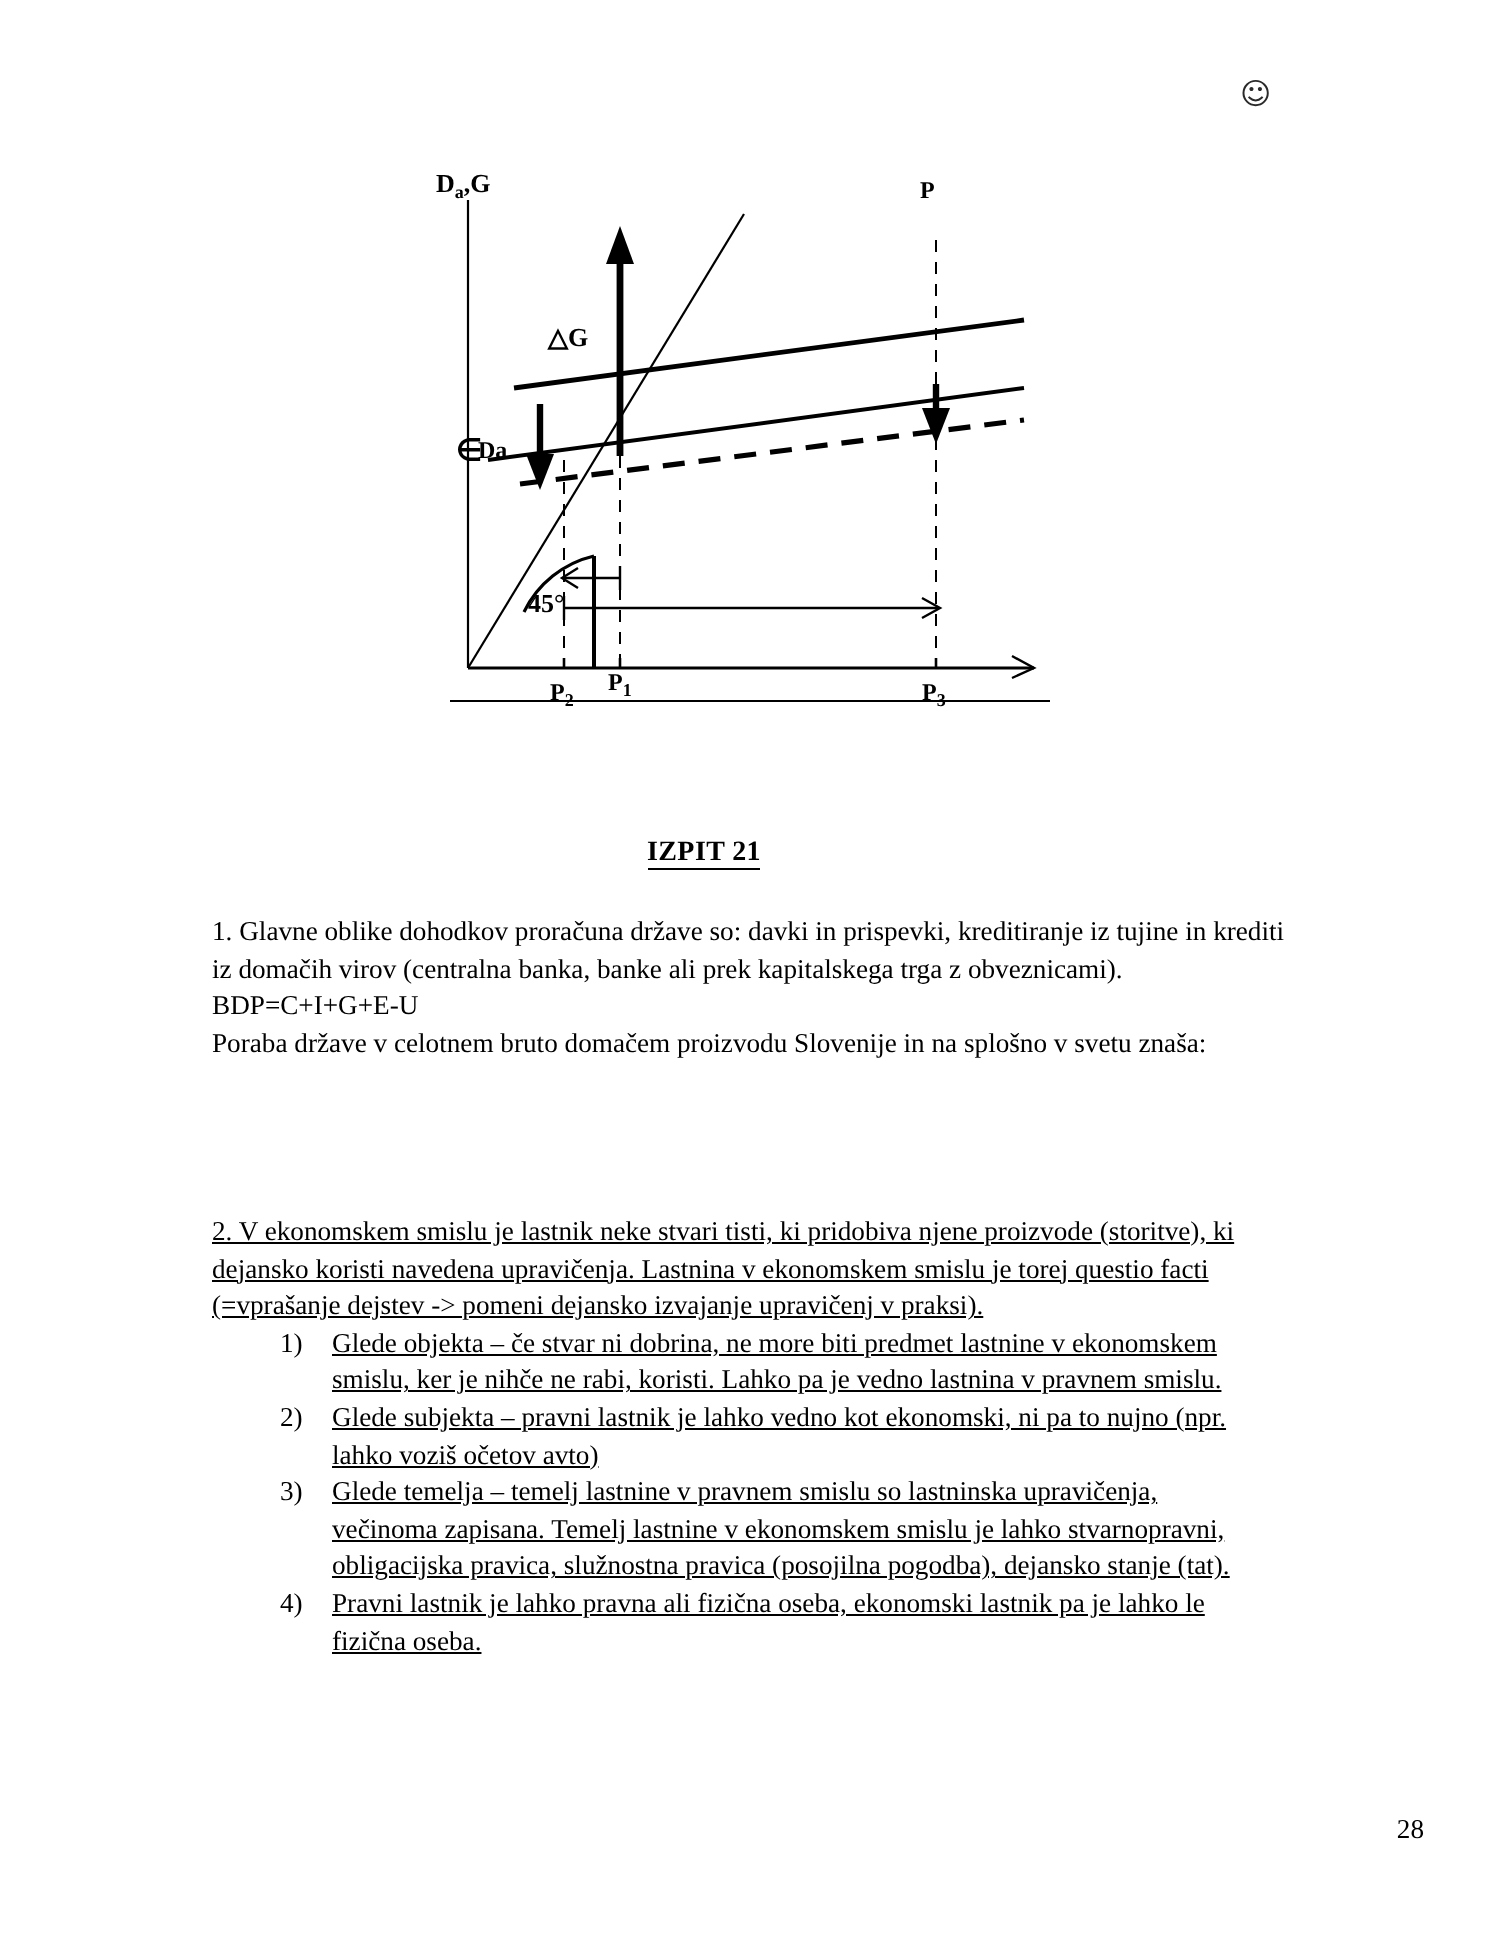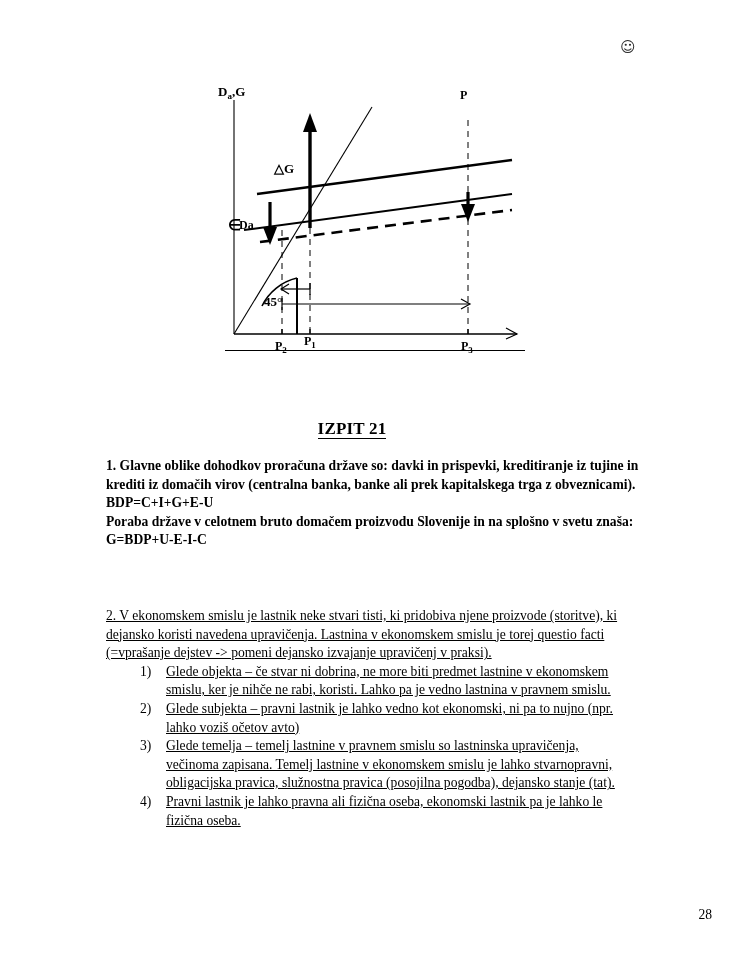--- a/index.html
+++ b/index.html
@@ -46,38 +46,38 @@
     border-top: 1.2px solid #000;
   }
 
   
   .doc-title {
     position: absolute;
     top: 419px;
     left: 0;
     width: 704px;
     text-align: center;
-    font-size: 17px;
+    font-size: 14px;
     font-weight: bold;
     letter-spacing: .2px;
   }
   .doc-title span {
     border-bottom: 1.4px solid #000;
     padding-bottom: 0px;
   }
 
   .body-block {
     position: absolute;
     left: 106px;
     width: 540px;
     font-size: 13.6px;
     line-height: 18.6px;
     text-align: left;
   }
-  #para-1 { top: 457px; font-weight: bold; }
+  #para-1 { top: 457px; }
   #para-2 { top: 607px; text-decoration: underline; }
 
   .body-block p {
     margin: 0;
   }
 
   ol.points {
     margin: 0;
     padding-left: 34px;
     list-style: none;
@@ -195,21 +195,20 @@
 <div class="fig-rule"></div>
 
 <div class="doc-title">
   <span>IZPIT 21</span>
 </div>
 
 <div class="body-block" id="para-1">
   <p>1. Glavne oblike dohodkov proračuna države so: davki in prispevki, kreditiranje iz tujine in krediti iz domačih virov (centralna banka, banke ali prek kapitalskega trga z obveznicami).</p>
   <p>BDP=C+I+G+E-U</p>
   <p>Poraba države v celotnem bruto domačem proizvodu Slovenije in na splošno v svetu znaša:</p>
-  <p>G=BDP+U-E-I-C</p>
 </div>
 
 <div class="body-block" id="para-2">
   <p>2. V ekonomskem smislu je lastnik neke stvari tisti, ki pridobiva njene proizvode (storitve), ki dejansko koristi navedena upravičenja. Lastnina v ekonomskem smislu je torej questio facti (=vprašanje dejstev -&gt; pomeni dejansko izvajanje upravičenj v praksi).</p>
   <ol class="points">
     <li>Glede objekta – če stvar ni dobrina, ne more biti predmet lastnine v ekonomskem smislu, ker je nihče ne rabi, koristi. Lahko pa je vedno lastnina v pravnem smislu.</li>
     <li>Glede subjekta – pravni lastnik je lahko vedno kot ekonomski, ni pa to nujno (npr. lahko voziš očetov avto)</li>
     <li>Glede temelja – temelj lastnine v pravnem smislu so lastninska upravičenja, večinoma zapisana. Temelj lastnine v ekonomskem smislu je lahko stvarnopravni, obligacijska pravica, služnostna pravica (posojilna pogodba), dejansko stanje (tat).</li>
     <li>Pravni lastnik je lahko pravna ali fizična oseba, ekonomski lastnik pa je lahko le fizična oseba.</li>
   </ol>

